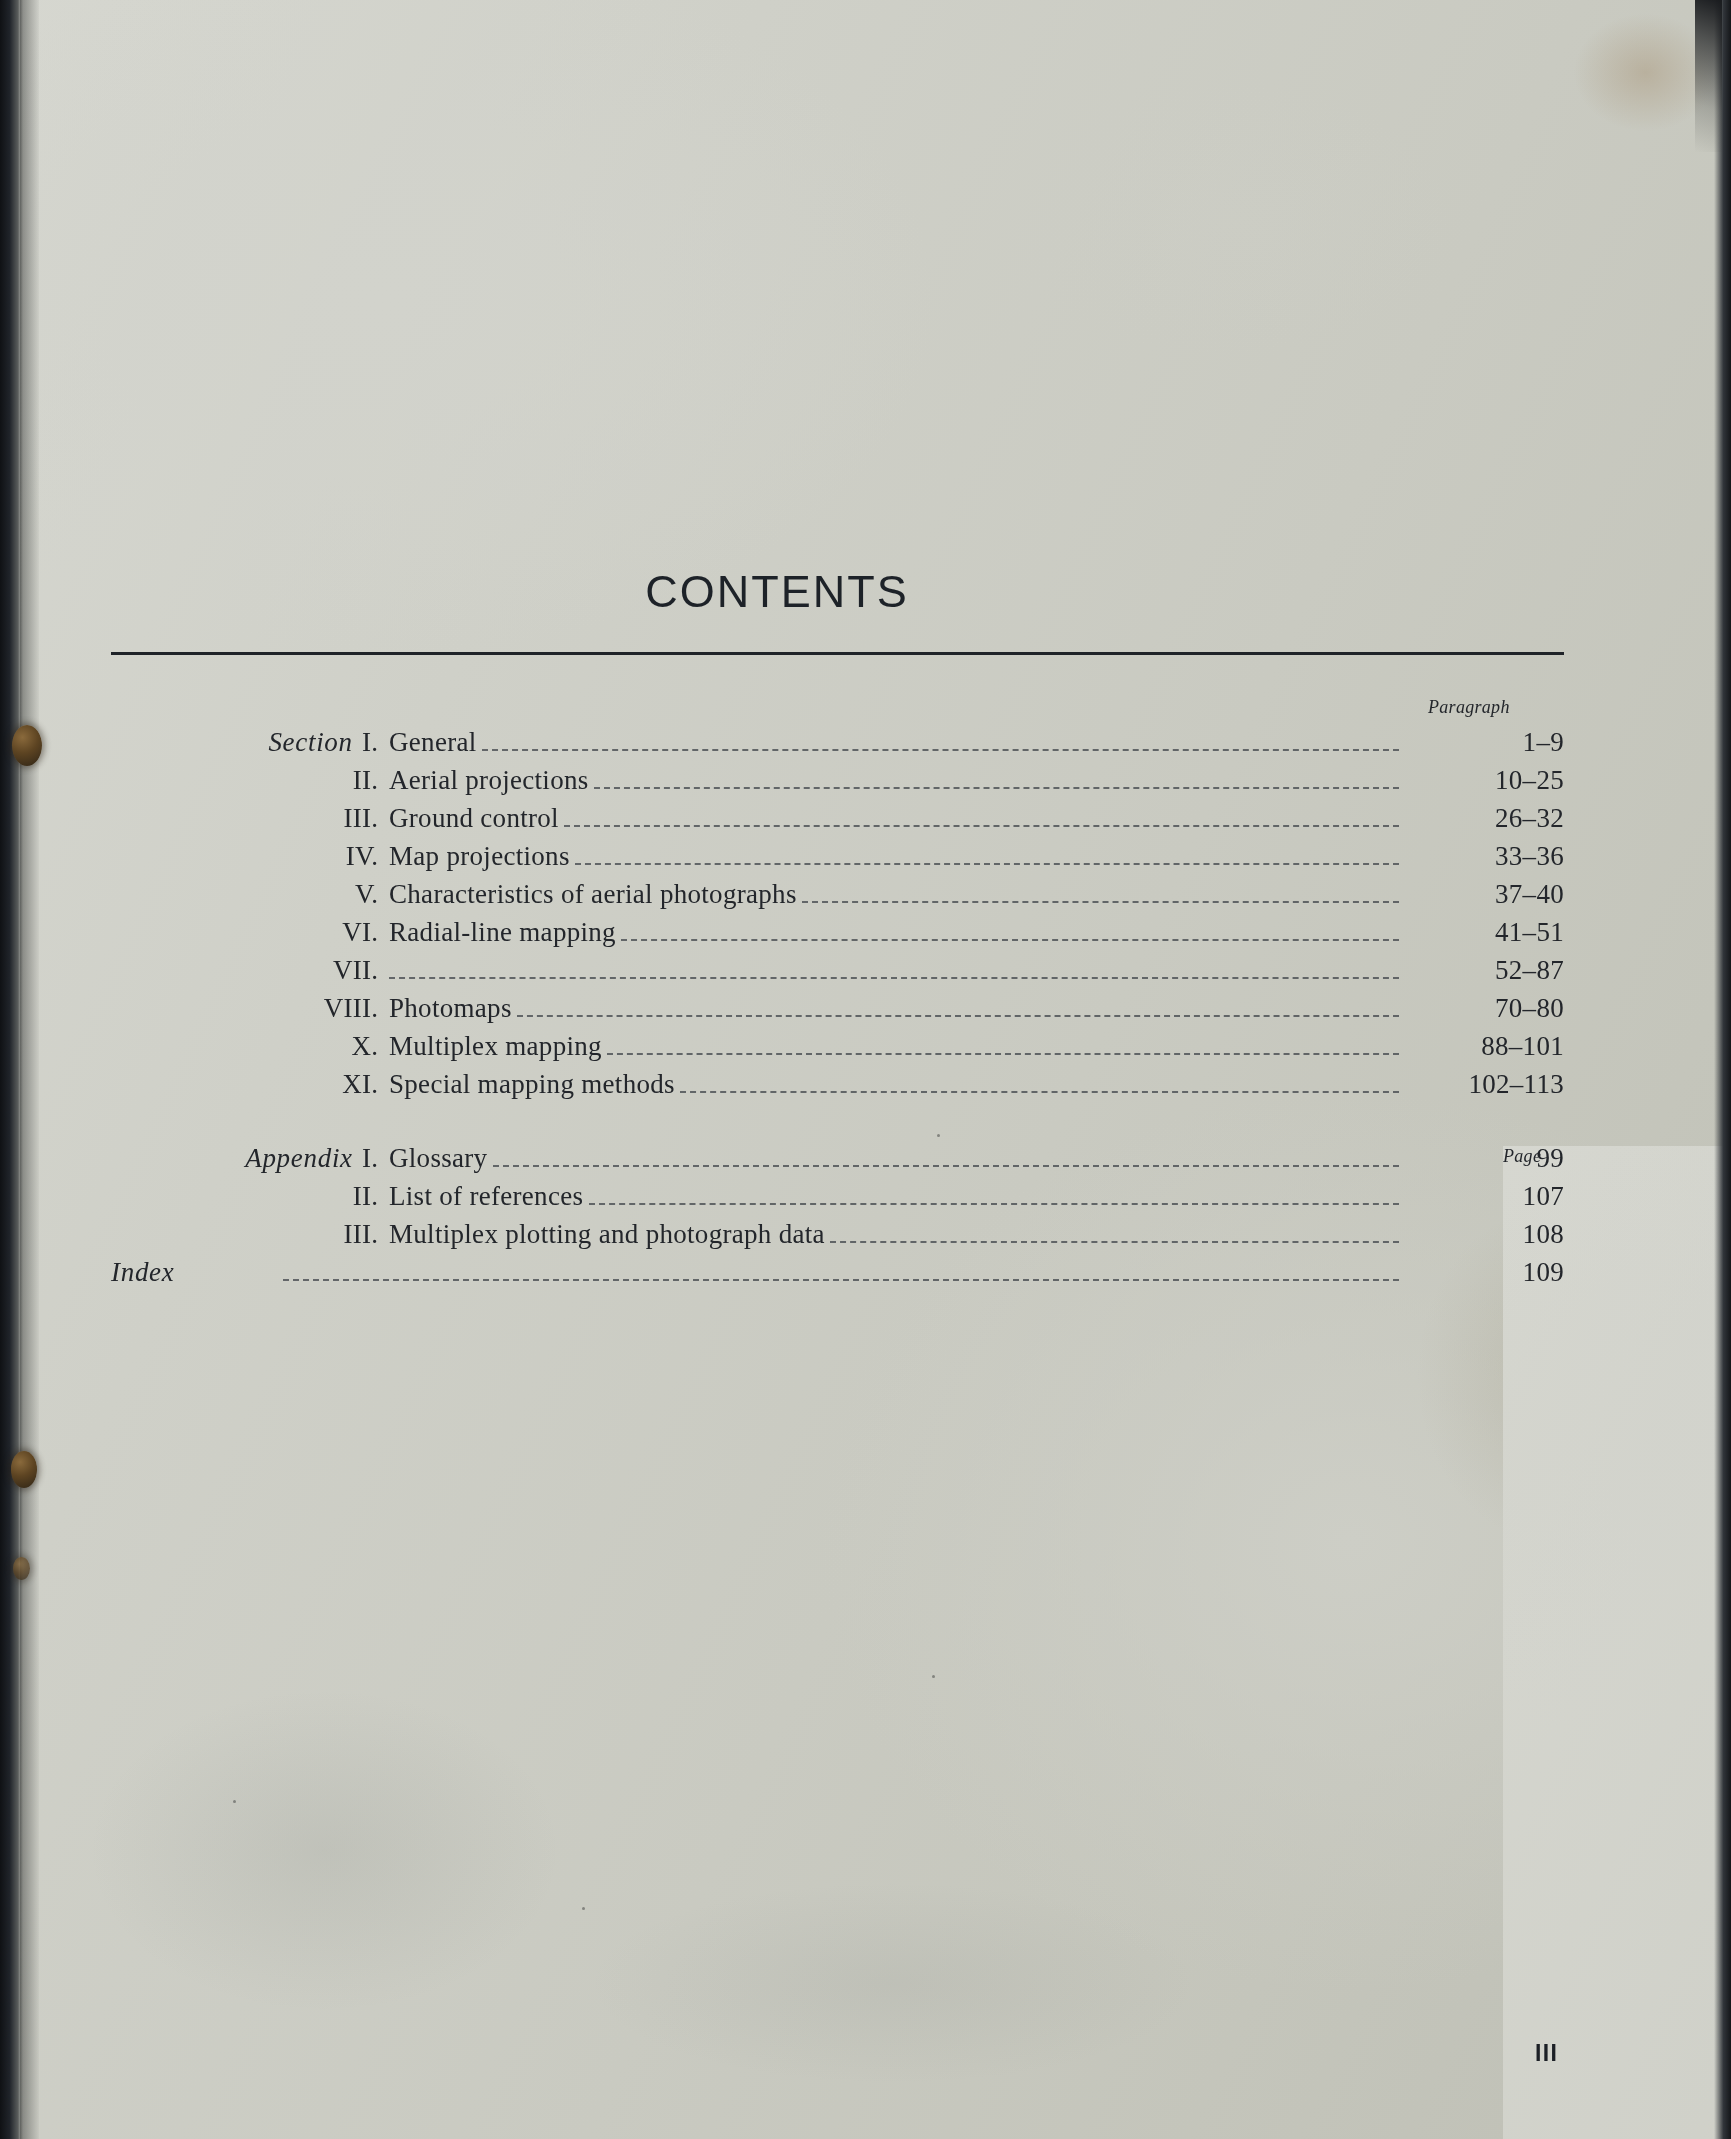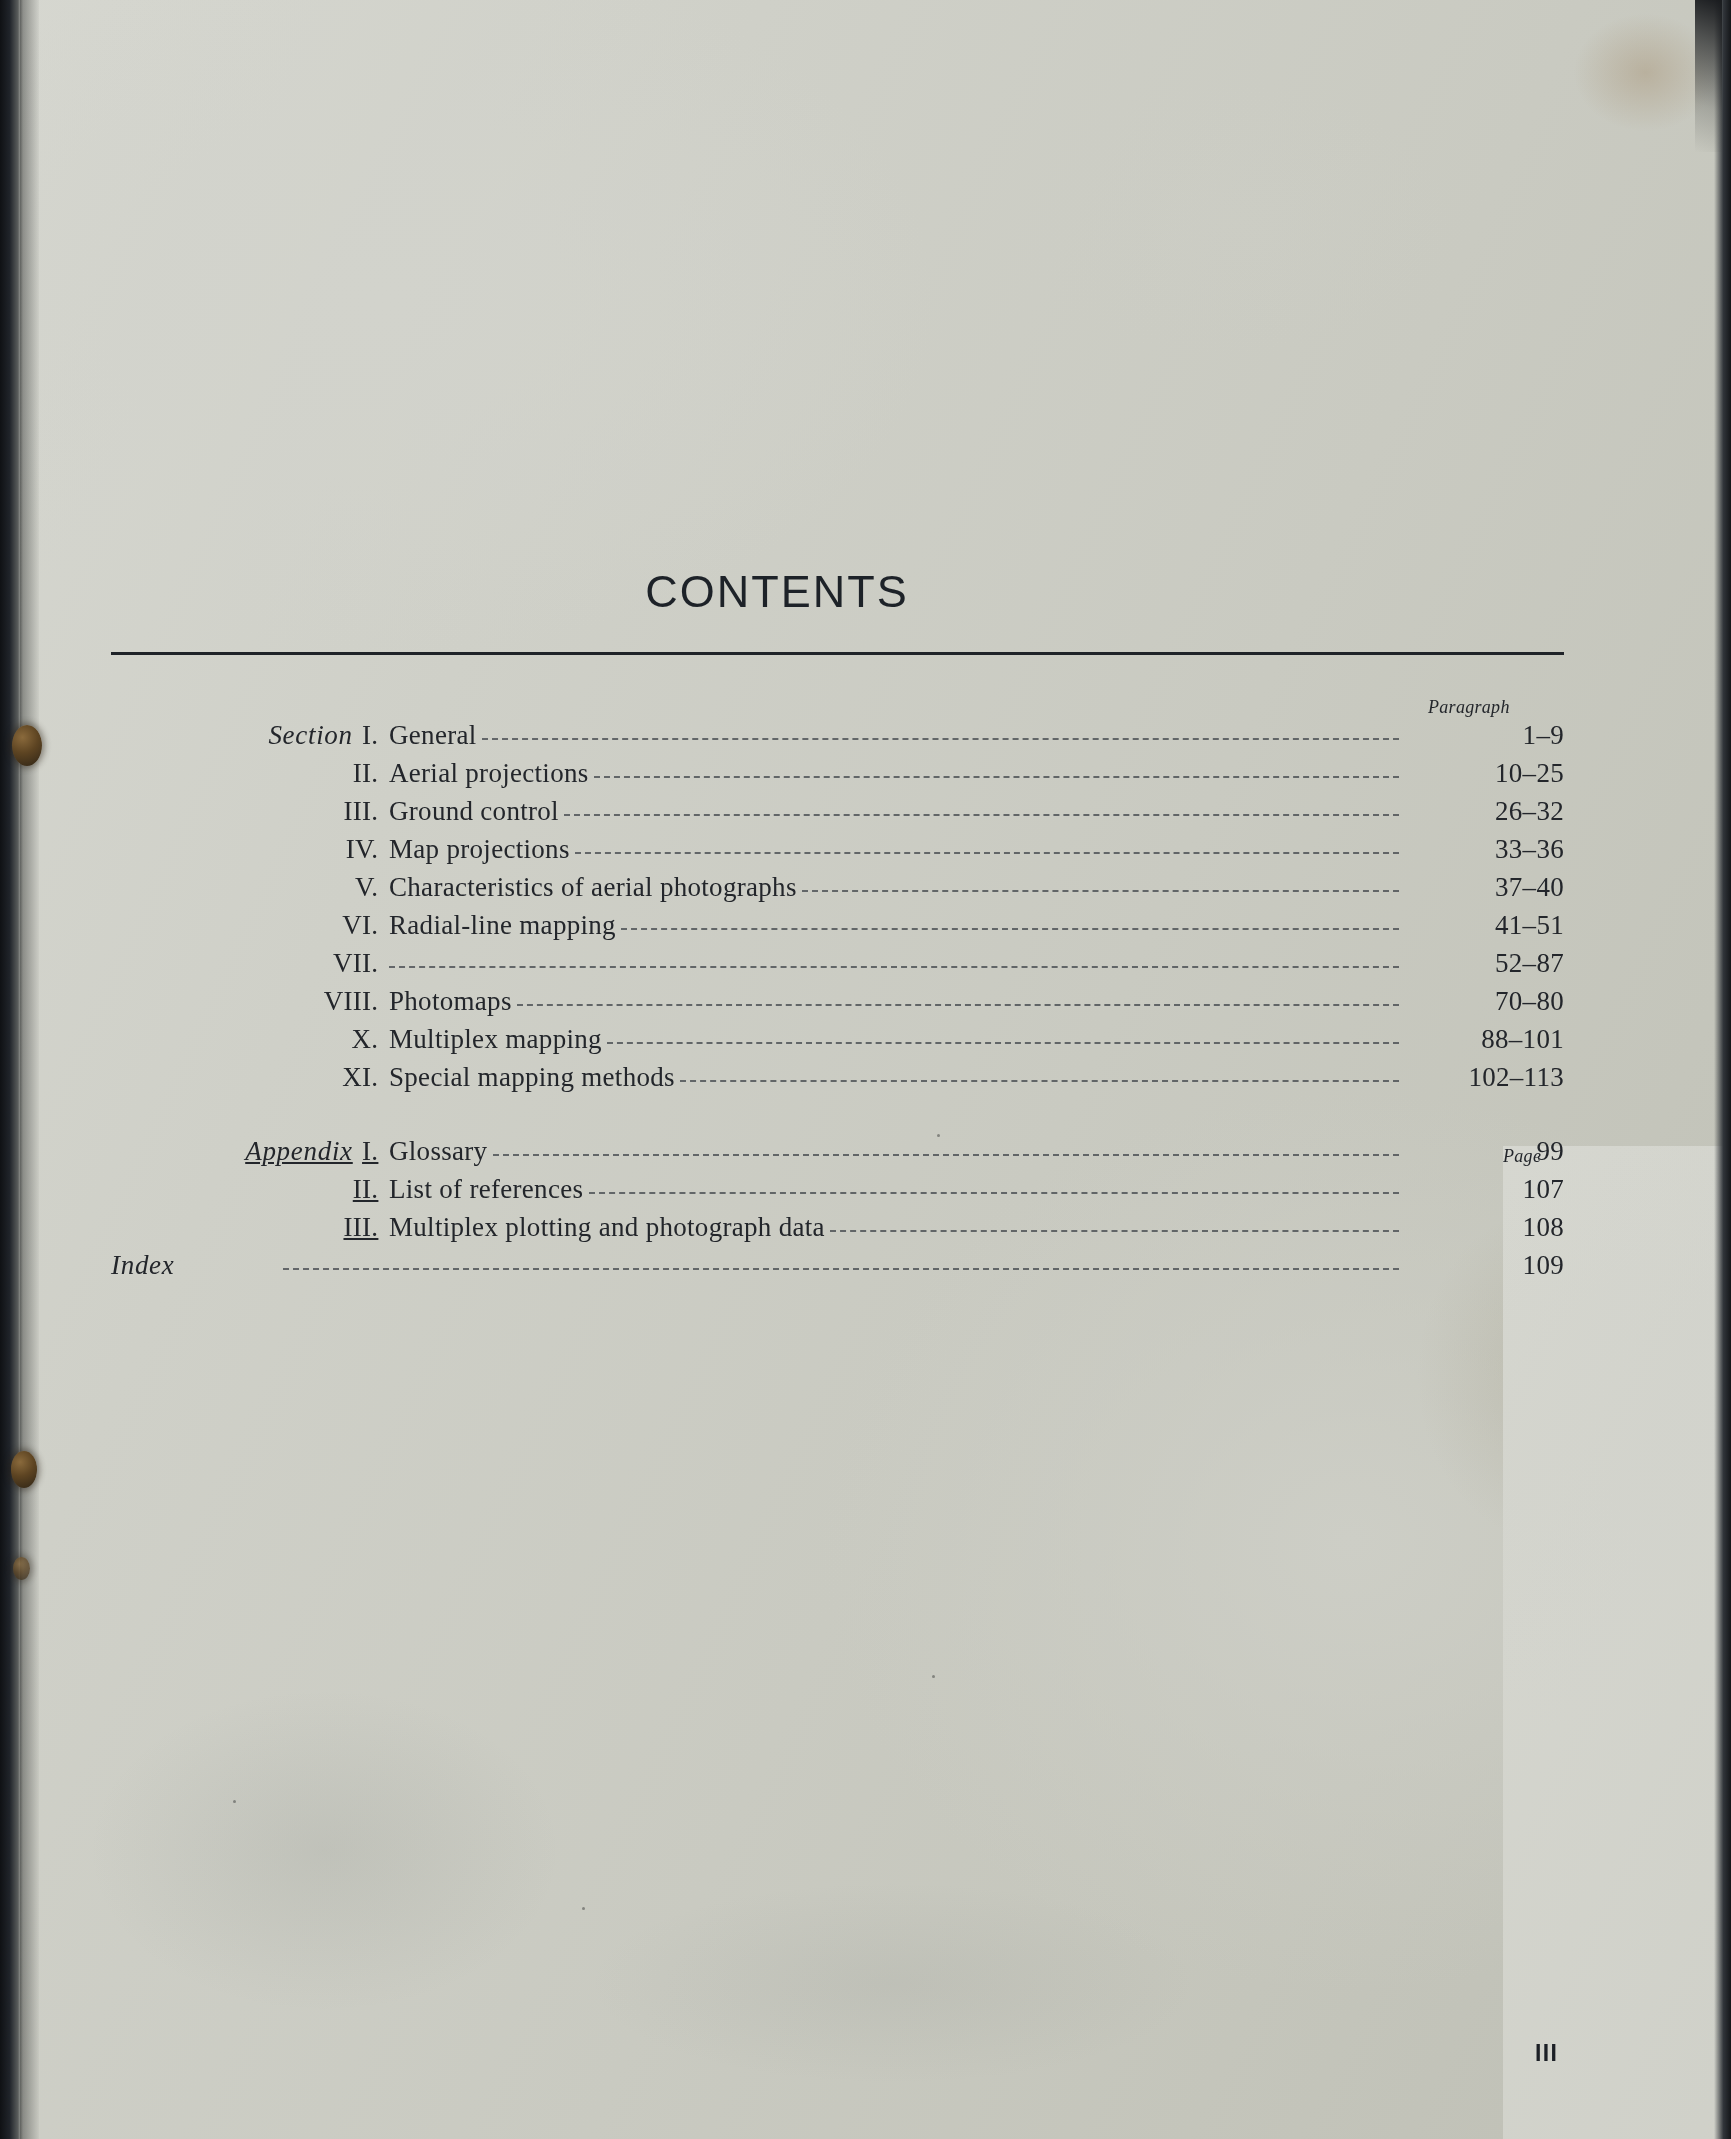--- a/index.html
+++ b/index.html
@@ -108,21 +108,21 @@
   .col-head.page      { left: 1503px; top: 1139px; }
 
   .toc {
     position: absolute;
     left: 111px;
     top: 713px;
     width: 1453px;
   }
   .row {
     display: flex;
-    align-items: flex-start;
+    align-items: flex-end;
     height: 38px;
     font-size: 27px;
     letter-spacing: 0.3px;
   }
   .label-col {
     width: 278px;
     text-align: right;
     white-space: nowrap;
     flex: 0 0 278px;
     padding-right: 10.6px;
@@ -156,21 +156,21 @@
   }
   .num-col {
     width: 165px;
     flex: 0 0 165px;
     text-align: right;
     white-space: nowrap;
     letter-spacing: 0.3px;
   }
   .gap { height: 36px; }
 
-  .appendix .label-col { width: 278px; flex: 0 0 278px; text-decoration: underline; }
+  .appendix .label-col { width: 278px; flex: 0 0 278px; }
 
   .index-row .label-col {
     text-align: left;
     width: 172px;
     flex: 0 0 172px;
     padding-left: 0;
   }
   .index-row .label-col .kicker { margin-right: 0; }
 
   .folio {

